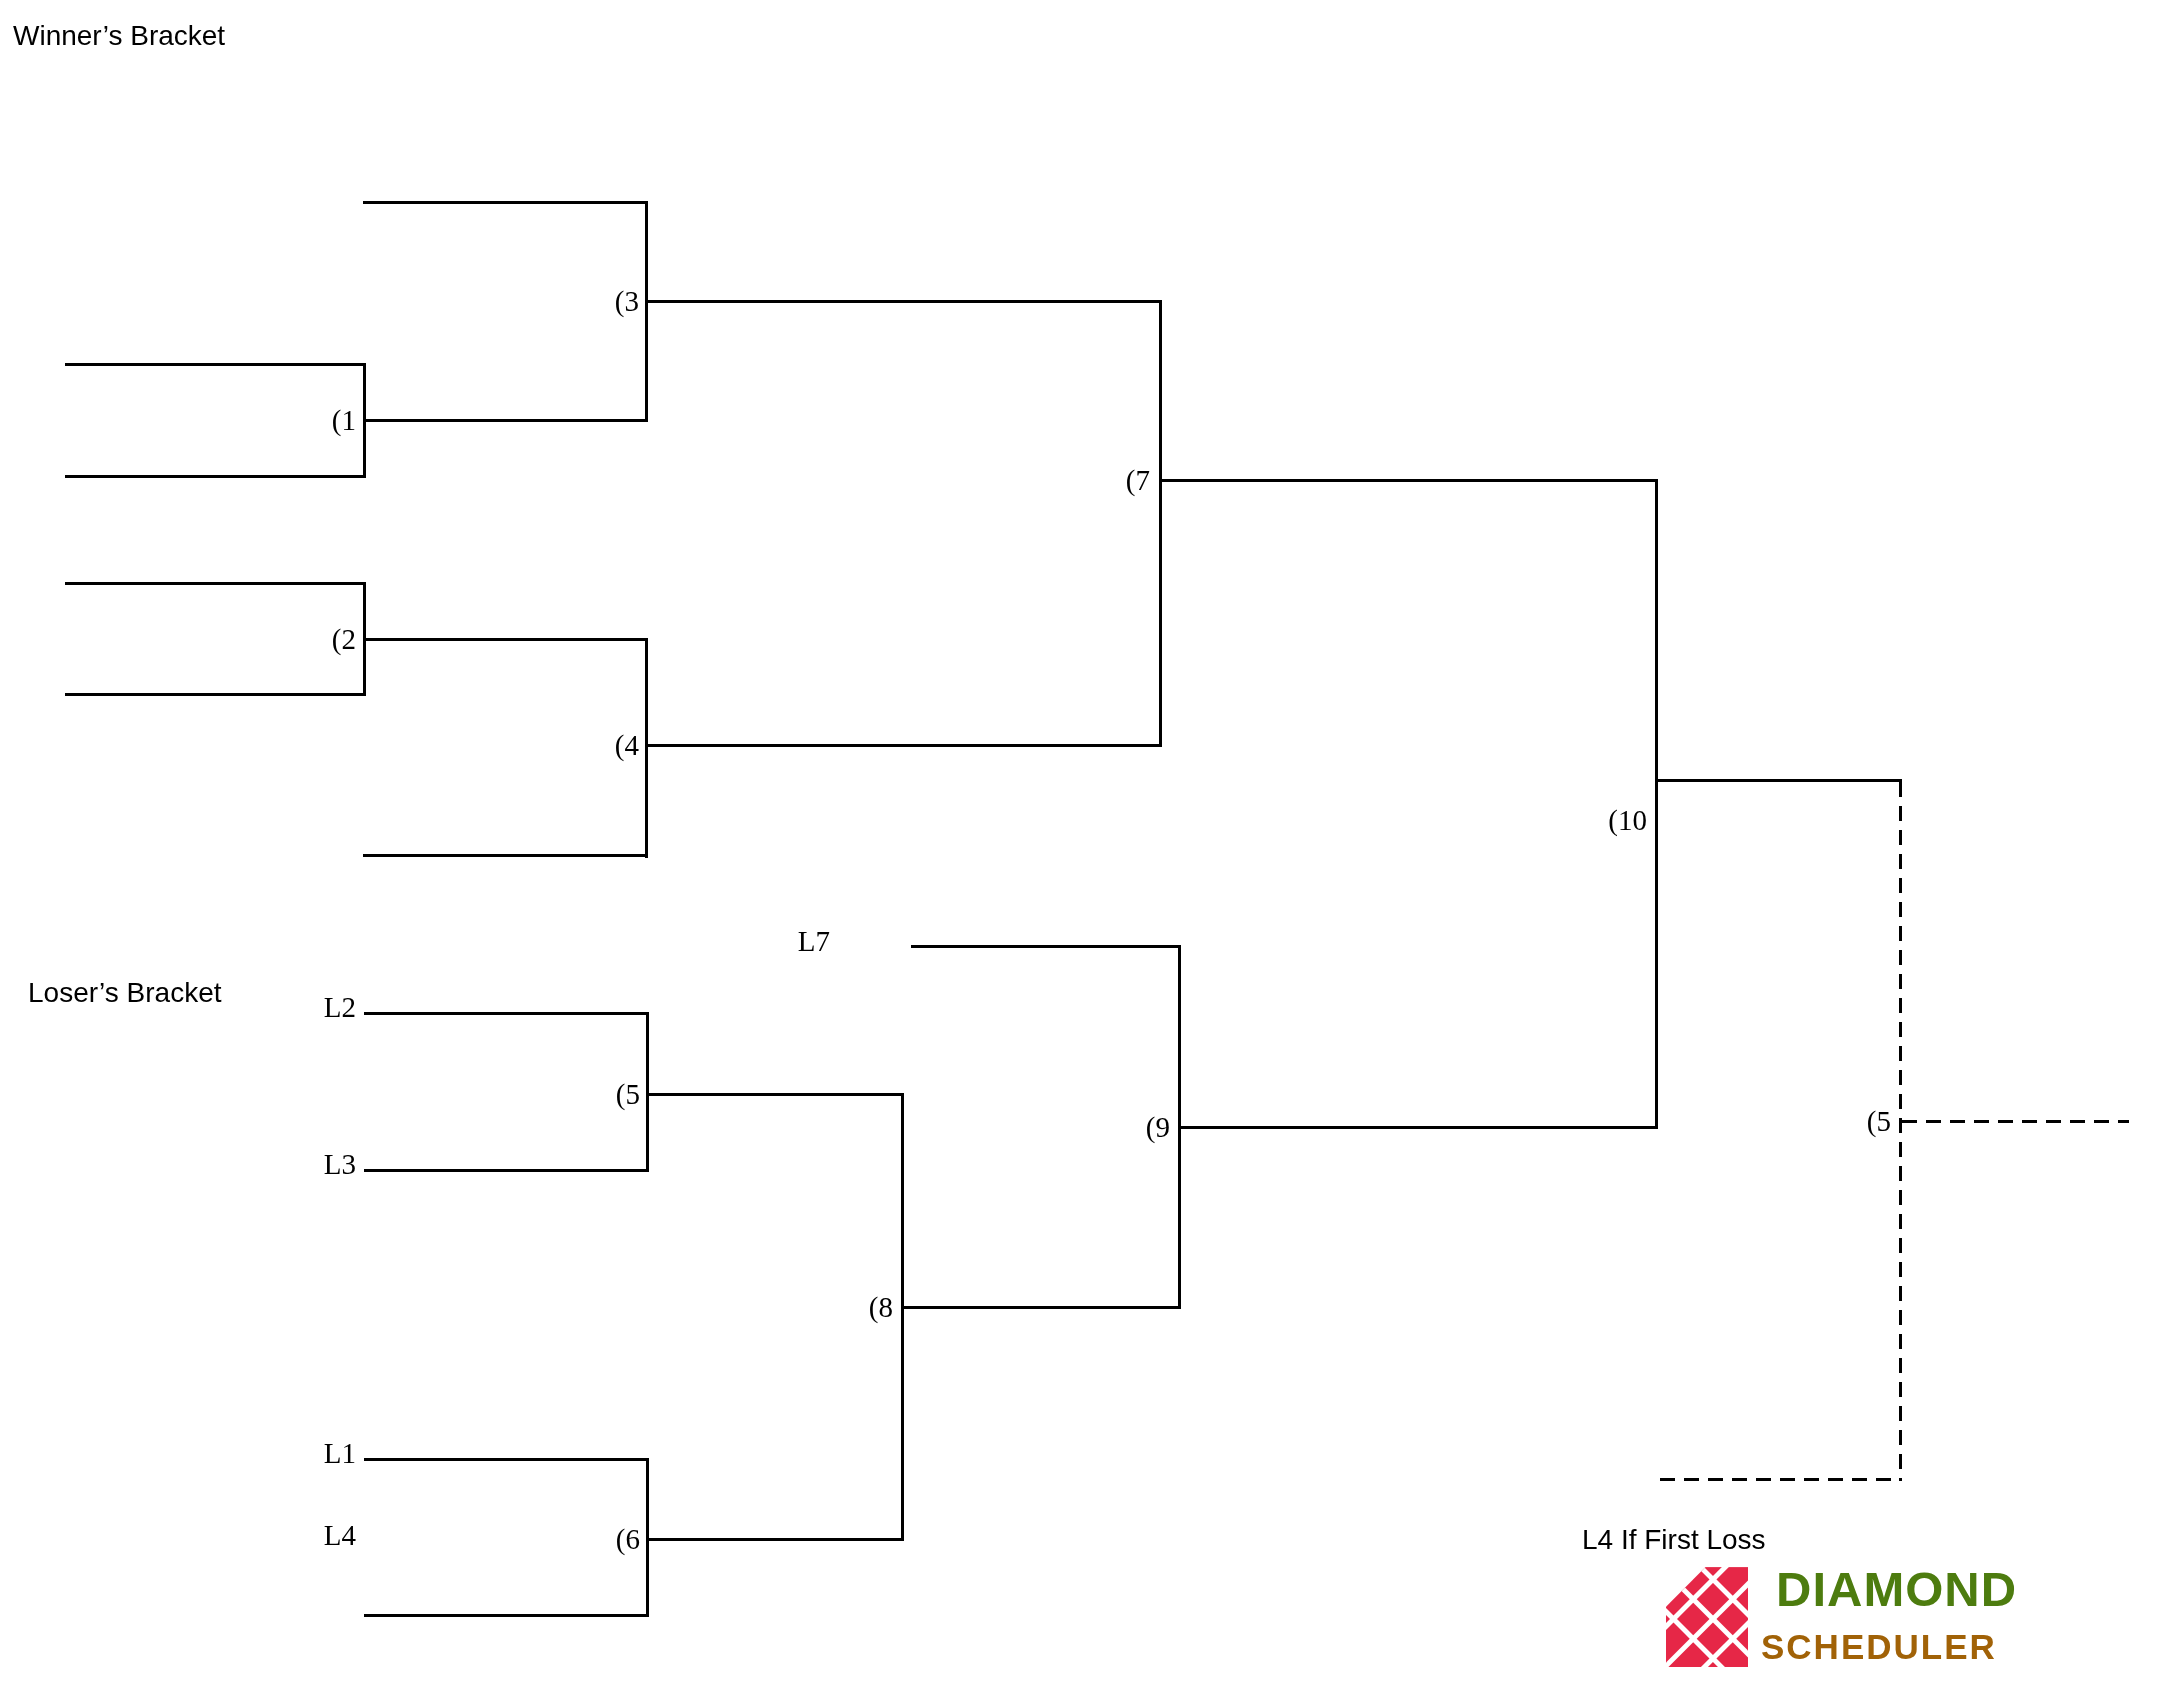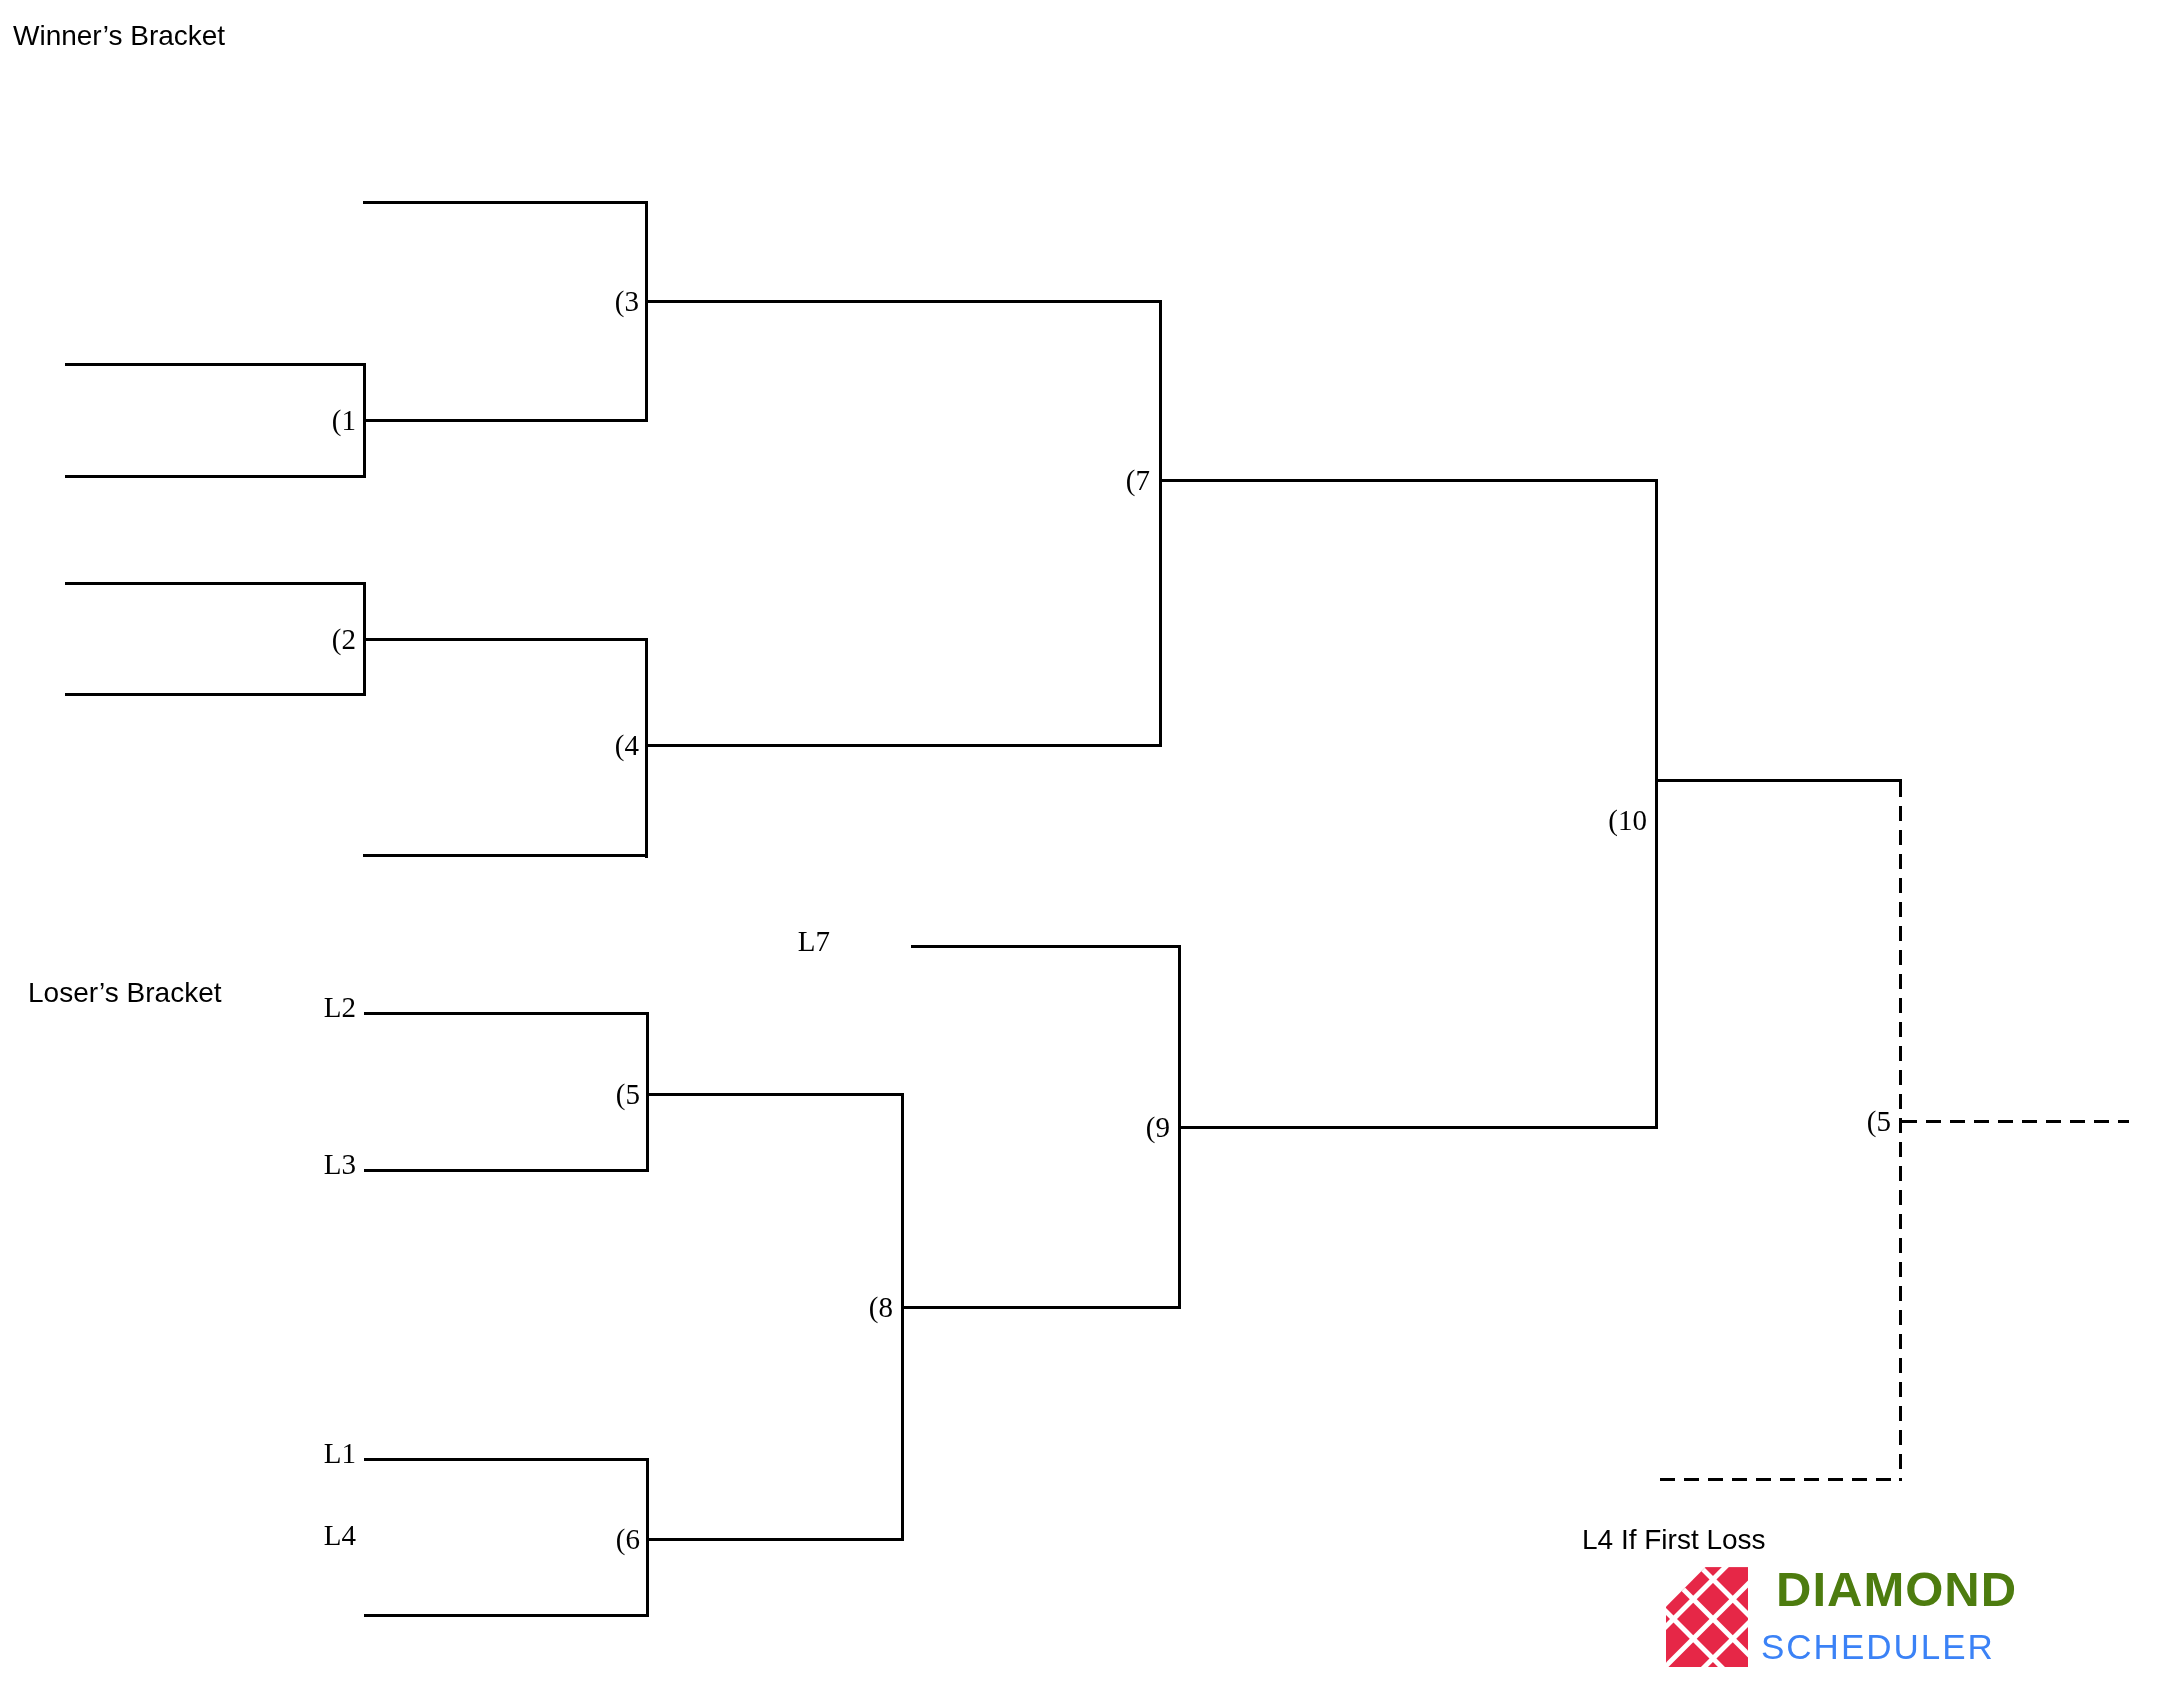--- a/index.html
+++ b/index.html
@@ -26,22 +26,22 @@
     transform:scaleX(0.92);transform-origin:center;white-space:nowrap;
   }
   
   #logo{position:absolute;left:1666px;top:1567px;width:505px;height:109px;}
   #logo-icon{position:absolute;left:0;top:0;}
   #logo-brand{
     position:absolute;left:110px;top:-2px;font-size:49px;font-weight:bold;letter-spacing:1px;
     color:#4d7c0f;line-height:1;white-space:nowrap;
   }
   #logo-sub{
-    position:absolute;left:95px;top:62px;font-size:35px;font-weight:normal;letter-spacing:2px;
-    color:#3b82f6;line-height:1;white-space:nowrap;
+    position:absolute;left:95px;top:62px;font-size:35px;font-weight:bold;letter-spacing:2px;
+    color:#a16207;line-height:1;white-space:nowrap;
   }
 </style>
 </head>
 <body>
 
 <div id="canvas">
 
   <div class="slabel" style="left:13px;top:20px;">Winner’s Bracket</div>
   <div class="slabel" style="left:28px;top:933px;margin-top:44px;">Loser’s Bracket</div>
 

